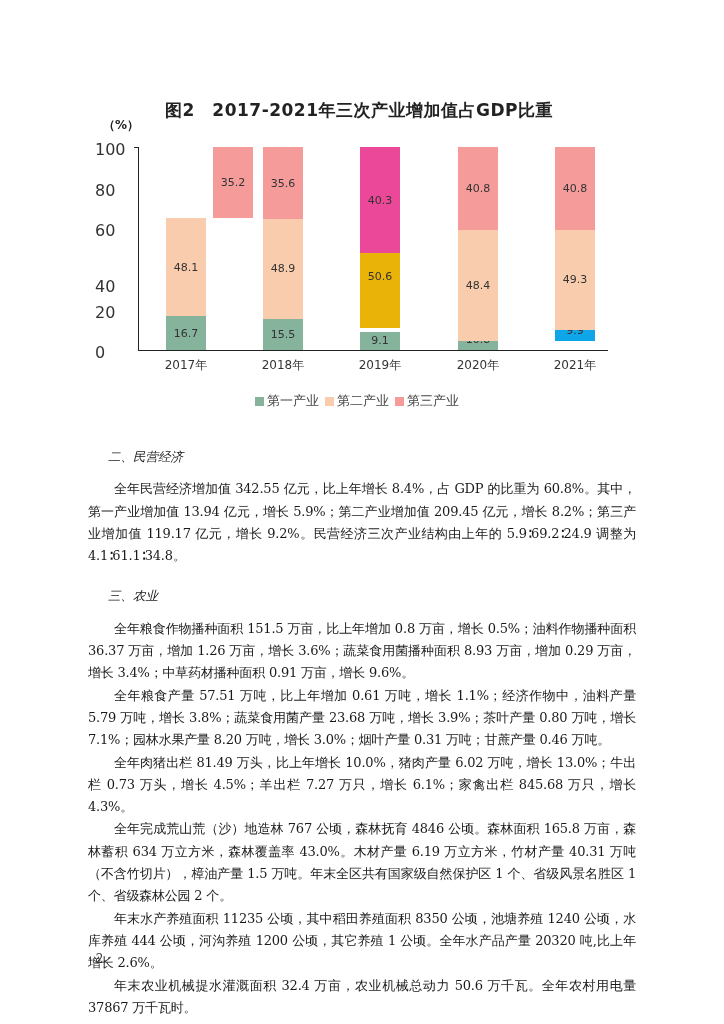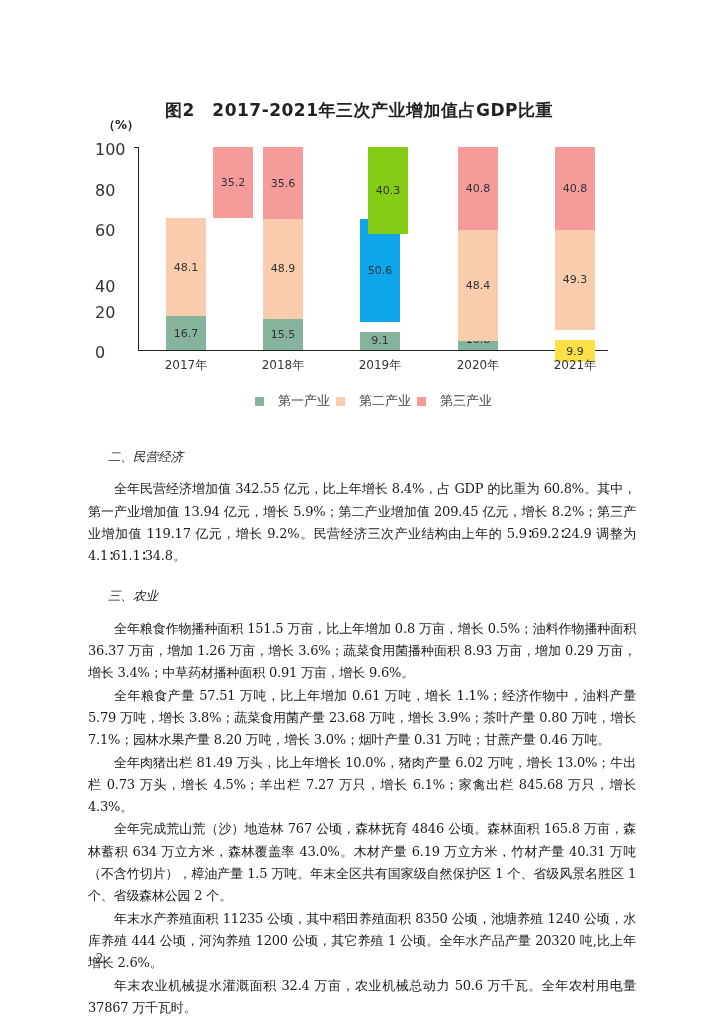--- a/index.html
+++ b/index.html
@@ -8,21 +8,21 @@
   .chart-title { position: absolute; left: 70px; top: 4px; font-size: 17px; font-weight: bold; color: #222; letter-spacing: 0.5px; white-space: nowrap; }
   .unit { position: absolute; left: 8px; top: 22px; font-size: 12px; font-weight: bold; color: #222; }
   .yaxis-line { position: absolute; left: 43px; top: 52px; width: 1px; height: 204px; background: #222; }
   .xaxis-line { position: absolute; left: 43px; top: 255px; width: 470px; height: 1px; background: #222; }
   .ytick { position: absolute; left: 0; width: 34px; text-align: left; font-size: 16px; color: #333; }
   .ytick-mark { position: absolute; left: 39px; width: 5px; height: 1px; background: #222; }
   .bar { position: absolute; width: 40px; }
   .seg { position: absolute; left: 0; width: 40px; display: flex; align-items: center; justify-content: center; font-size: 11px; color: #333; }
   .xlabel { position: absolute; top: 262px; width: 80px; text-align: center; font-size: 12px; color: #333; }
   .legend { position: absolute; left: 160px; top: 297px; display: flex; gap: 6px; font-size: 13px; color: #444; }
-  .legend-item { display: flex; align-items: center; gap: 14px; }
+  .legend-item { display: flex; align-items: center; gap: 3px; }
   .swatch { width: 9px; height: 9px; display: inline-block; }
   .doc { position: absolute; left: 88px; top: 438px; width: 548px; font-size: 13px; line-height: 22.3px; }
   .heading { margin: 8px 0 0 0; padding-left: 20px; font-family: "DejaVu Sans", "Liberation Sans", sans-serif; font-size: 12.5px; font-style: italic; }
   .para { margin: 0; text-indent: 2em; text-align: justify; letter-spacing: -0.2px; }
   .sp { height: 10px; }
   .pagenum { position: absolute; left: 88px; top: 952px; font-size: 12px; color: #333; }
 </style>
 </head>
 <body>
 
@@ -47,30 +47,30 @@
         <div class="seg" style="background: rgb(248, 204, 173); height: 97.643px; top: 123.456px;">48.1</div>
         <div class="seg" style="background: rgb(245, 156, 154); height: 71.456px; top: 52px; margin-left: 47px;">35.2</div>
       </div>
       <div class="bar" style="left: 168px; top: 0px;">
         <div class="seg" style="background: rgb(134, 179, 156); height: 31.465px; top: 223.535px;">15.5</div>
         <div class="seg" style="background: rgb(248, 204, 173); height: 99.267px; top: 124.268px;">48.9</div>
         <div class="seg" style="background: rgb(245, 156, 154); height: 72.268px; top: 52px;">35.6</div>
       </div>
       <div class="bar" style="left: 265px; top: 0px;">
         <div class="seg" style="background: rgb(134, 179, 156); height: 18.473px; top: 236.527px;">9.1</div>
-        <div class="seg" style="background: #0ea5e9; height: 102.718px; top: 124px;">50.6</div>
-        <div class="seg" style="background: #84cc16; height: 87px; top: 52px; margin-left: 8px;">40.3</div>
+        <div class="seg" style="background: #eab308; height: 102.718px; top: 130px;">50.6</div>
+        <div class="seg" style="background: #ec4899; height: 106px; top: 52px;">40.3</div>
       </div>
       <div class="bar" style="left: 363px; top: 0px;">
         <div class="seg" style="background: rgb(134, 179, 156); height: 21.924px; top: 233.076px;">10.8</div>
         <div class="seg" style="background: rgb(248, 204, 173); height: 111px; top: 134.824px;">48.4</div>
         <div class="seg" style="background: rgb(245, 156, 154); height: 82.824px; top: 52px;">40.8</div>
       </div>
       <div class="bar" style="left: 460px; top: 0px;">
-        <div class="seg" style="background: #fde047; height: 22px; top: 245px;">9.9</div>
+        <div class="seg" style="background: #0ea5e9; height: 22px; top: 224px;">9.9</div>
         <div class="seg" style="background: rgb(248, 204, 173); height: 100.079px; top: 134.824px;">49.3</div>
         <div class="seg" style="background: rgb(245, 156, 154); height: 82.824px; top: 52px;">40.8</div>
       </div>
     </div>
 
   <div class="xlabel" style="left:51px">2017年</div>
   <div class="xlabel" style="left:148px">2018年</div>
   <div class="xlabel" style="left:245px">2019年</div>
   <div class="xlabel" style="left:343px">2020年</div>
   <div class="xlabel" style="left:440px">2021年</div>

